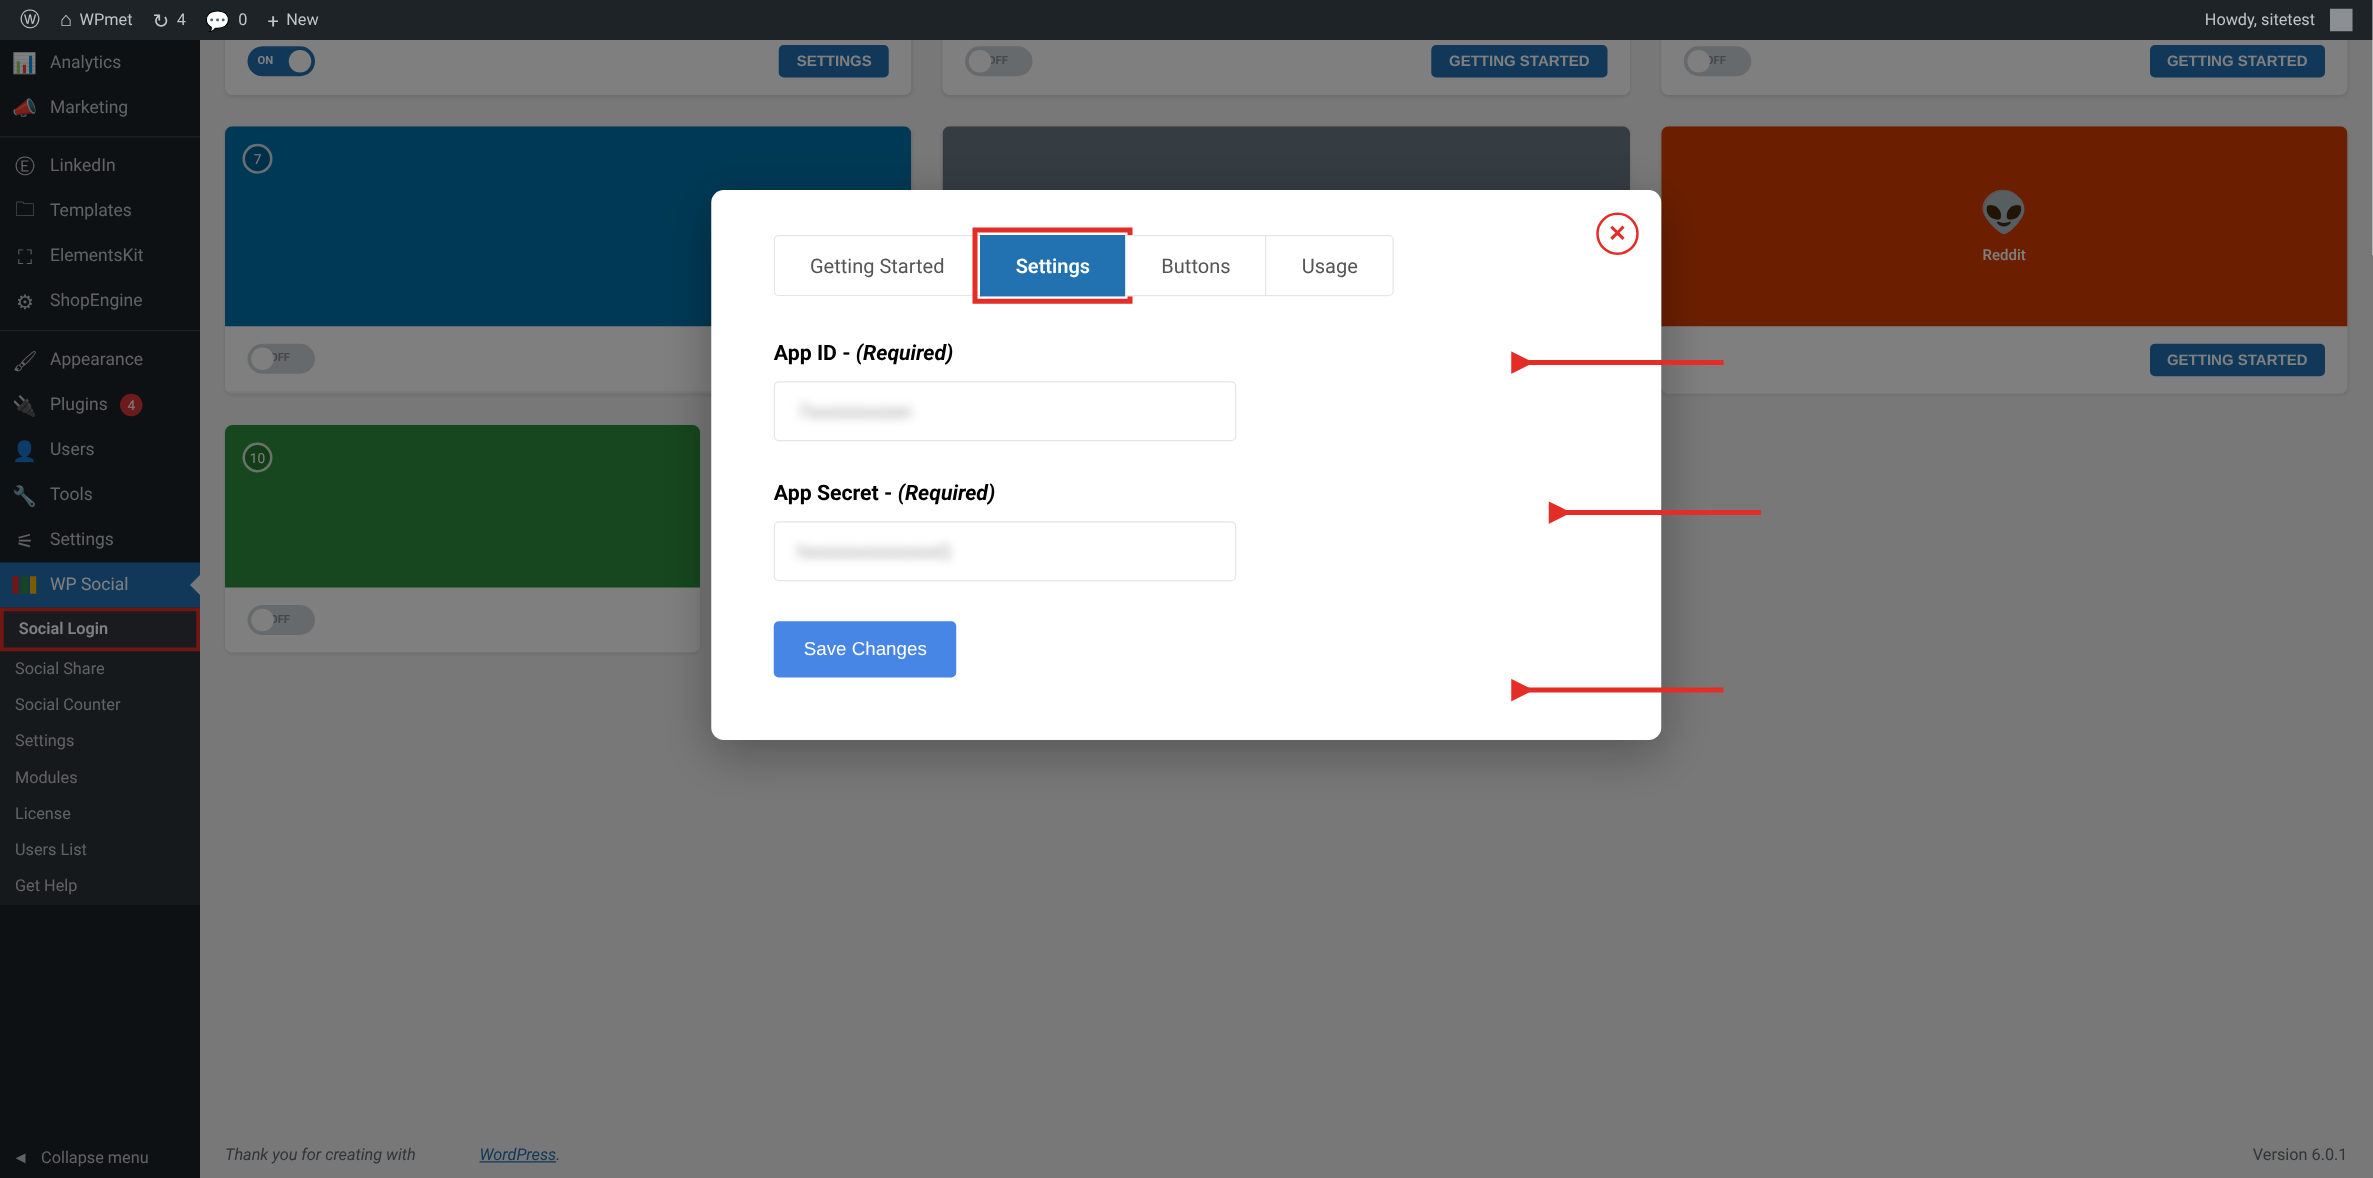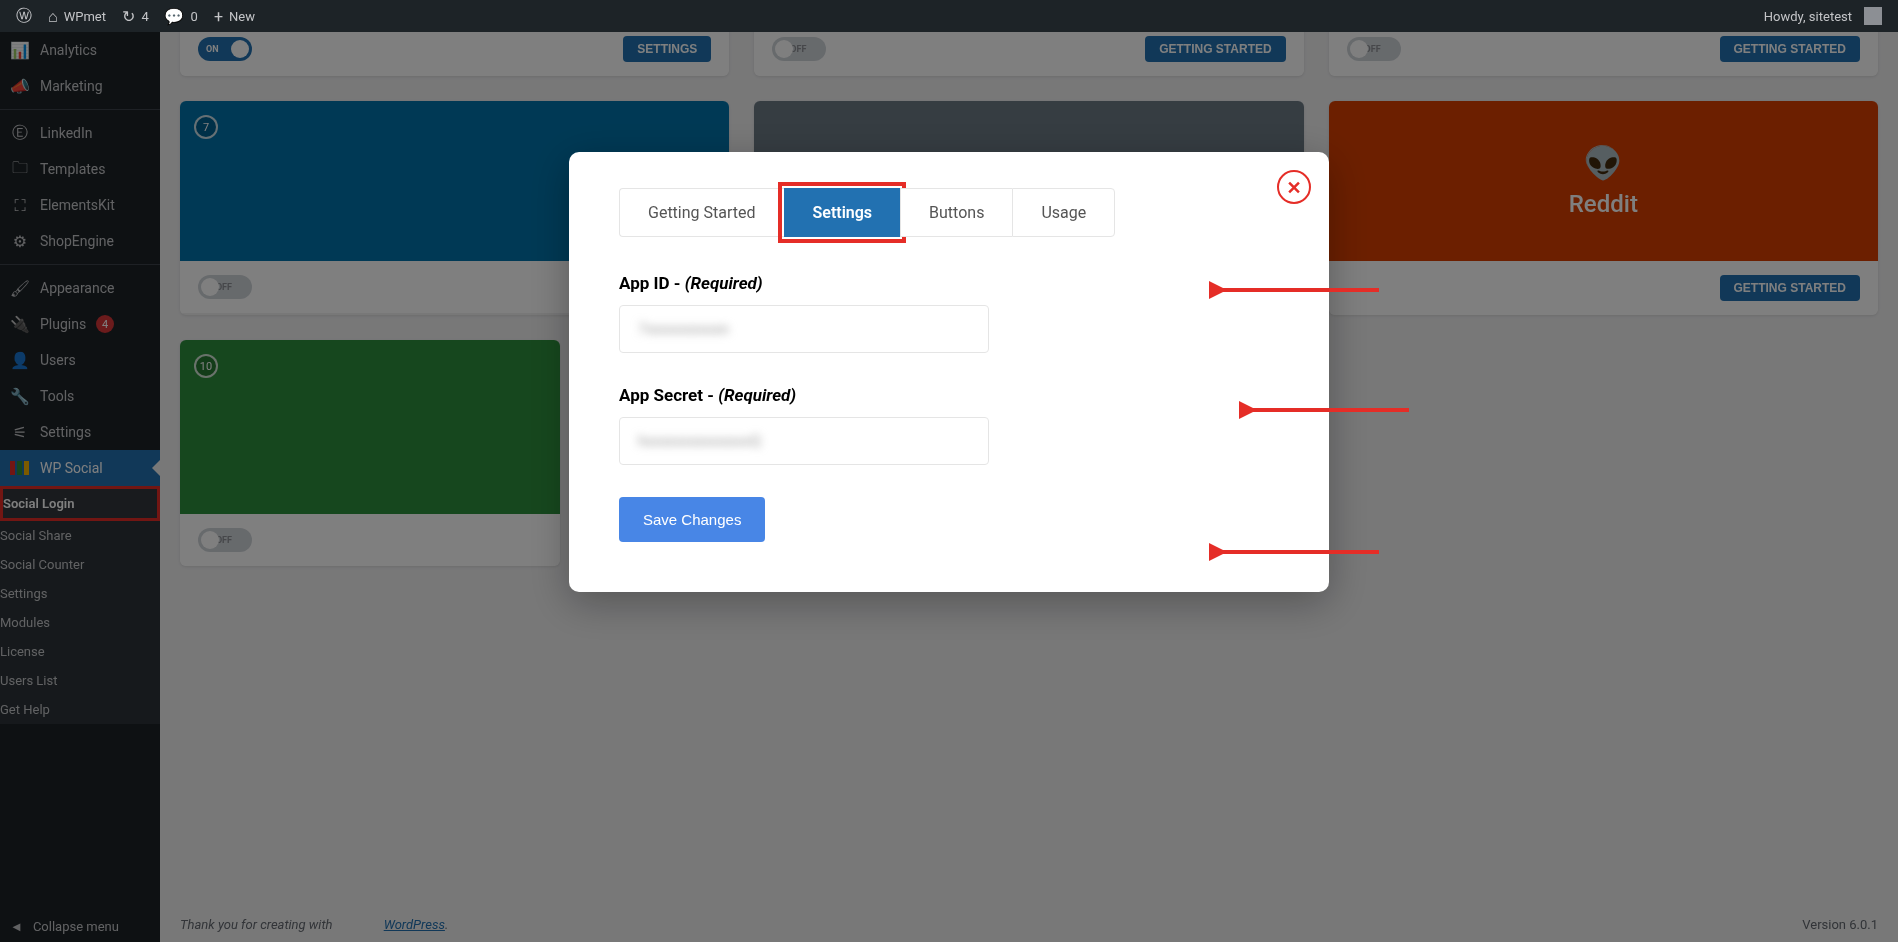--- a/index.html
+++ b/index.html
@@ -12,39 +12,39 @@
 .admin-bar .icon { font-size: 16px; }
 .avatar { width: 18px; height: 18px; background: #8c8f94; margin-left: 6px; }
 
 
 .sidebar { position: fixed; top: 32px; left: 0; bottom: 0; width: 160px; background: #1d2327; color: #c3c4c7; font-size: 14px; z-index: 50; }
 .sidebar-item { display: flex; align-items: center; gap: 10px; padding: 8px 10px; cursor: pointer; position: relative; }
 .sidebar-item.active { background: #2271b1; color: #fff; }
 .sidebar-item.active::after { content: ''; position: absolute; right: 0; top: 50%; transform: translateY(-50%); border: 8px solid transparent; border-right-color: #f0f0f1; }
 .sidebar-item .micon { width: 20px; height: 20px; display: flex; align-items: center; justify-content: center; font-size: 16px; }
 .sidebar-sub { background: #2c3338; }
-.sidebar-sub-item { padding: 7px 0; font-size: 13px; cursor: pointer; color: #c3c4c7; }
+.sidebar-sub-item { padding: 7px 12px; font-size: 13px; cursor: pointer; color: #c3c4c7; }
 .sidebar-sub-item.active { background: #2c3338; color: #fff; font-weight: 600; }
 .sidebar-sub-item.highlighted { border: 3px solid #e52d27; background: #32373c; }
 .sidebar-separator { border-top: 1px solid #3c434a; margin: 5px 0; }
 .collapse-menu { position: absolute; bottom: 0; left: 0; right: 0; display: flex; align-items: center; gap: 10px; padding: 8px 10px; background: #1d2327; font-size: 13px; cursor: pointer; }
 .badge-count { background: #d63638; color: #fff; border-radius: 9px; min-width: 18px; height: 18px; display: inline-flex; align-items: center; justify-content: center; font-size: 11px; padding: 0 5px; }
 
 
 .main { margin-left: 160px; margin-top: 32px; padding: 0 20px 40px; min-height: calc(100vh - 32px); position: relative; }
 .cards-row { display: flex; gap: 25px; margin-bottom: 25px; }
 .card { flex: 1; border-radius: 6px; overflow: hidden; box-shadow: 0 1px 3px rgba(0,0,0,0.1); }
 .card-header { height: 160px; display: flex; flex-direction: column; align-items: center; justify-content: center; color: #fff; position: relative; }
 .card-header.blue { background: #0073aa; }
 .card-header.orange { background: #d93f00; }
 .card-header.green { background: #2d8f3c; }
 .card-header.grey { background: #6c7a85; }
 .card-num { position: absolute; top: 14px; left: 14px; width: 24px; height: 24px; border: 2px solid rgba(255,255,255,0.8); border-radius: 50%; display: flex; align-items: center; justify-content: center; font-size: 11px; background: rgba(0,0,0,0.15); }
 .card-brand-icon { font-size: 32px; margin-bottom: 8px; }
-.card-brand { font-size: 24px; font-weight: 500; }
+.card-brand { font-size: 12px; font-weight: 500; }
 .card-footer { background: #fff; padding: 14px 18px; display: flex; justify-content: space-between; align-items: center; gap: 33px; }
 .toggle { width: 54px; height: 24px; border-radius: 12px; background: #cfd4d9; position: relative; display: flex; align-items: center; cursor: pointer; }
 .toggle.on { background: #2271b1; }
 .toggle-knob { width: 18px; height: 18px; background: #fff; border-radius: 50%; position: absolute; left: 3px; }
 .toggle.on .toggle-knob { left: auto; right: 3px; }
 .toggle-label { font-size: 9px; font-weight: 700; color: #8c8f94; position: absolute; }
 .toggle.on .toggle-label { color: #fff; left: 8px; }
 .toggle:not(.on) .toggle-label { right: 20px; }
 .btn { background: #2271b1; color: #fff; border: none; padding: 8px 18px; border-radius: 4px; font-size: 13px; font-weight: 600; cursor: pointer; }
 .btn.small { padding: 6px 14px; font-size: 12px; }
@@ -235,21 +235,21 @@
           <span class="card-brand">Reddit</span>
         </div>
       <div class="card-footer" style="justify-content:flex-end">
         <button class="btn small">GETTING STARTED</button>
       </div>
     </div>
   </div>
 
   <div class="cards-row">
     <div class="card" style="max-width:380px">
-      <div class="card-header green" style="height:174px">
+      <div class="card-header green" style="height:130px">
           <span class="card-num">10</span>
         </div>
       <div class="card-footer">
         <div class="toggle">
             <span class="toggle-label">OFF</span>
             <span class="toggle-knob"></span>
           </div>
       </div>
     </div>
   </div>

